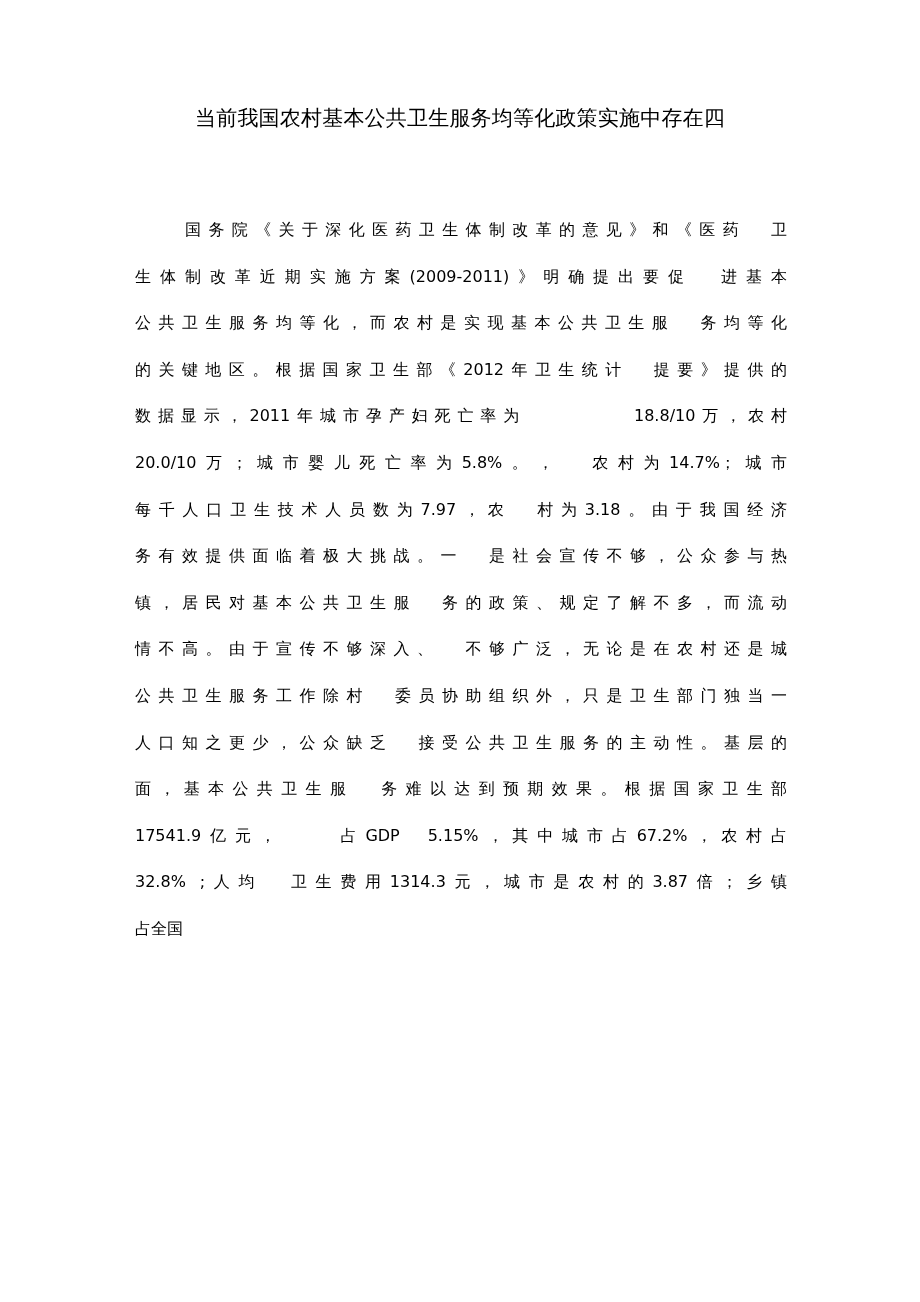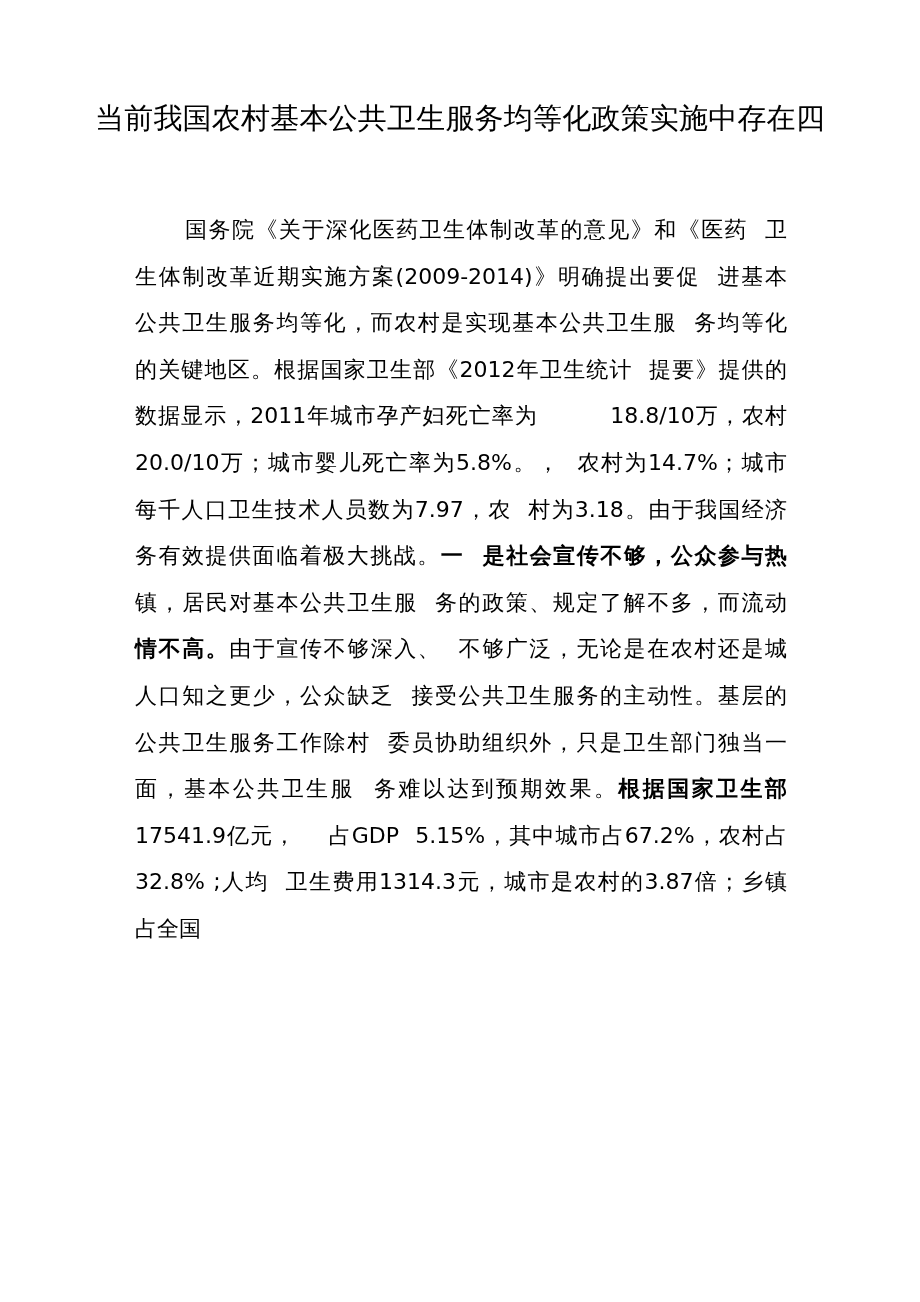--- a/index.html
+++ b/index.html
@@ -23,72 +23,72 @@
       height: 1302px;
     }
     .title {
       position: absolute;
       left: 0;
       top: 94px;
       width: 920px;
       text-align: center;
     }
     .title .tline {
-      font-size: 29px;
+      font-size: 21px;
       line-height: 48px;
       height: 48px;
       white-space: nowrap;
       letter-spacing: 0.2px;
     }
     .body-text {
       position: absolute;
       left: 135px;
       top: 207px;
       width: 652px;
     }
     .line {
-      font-size: 22px;
+      font-size: 16px;
       line-height: 46.6px;
       height: 46.6px;
       white-space: pre;
       text-align: justify;
       text-align-last: justify;
     }
     .line.last {
       text-align: left;
       text-align-last: left;
     }
     .line.indent {
       padding-left: 50px;
     }
     .b {
-      font-weight: bold;
+      font-weight: normal;
     }
   </style>
 </head>
 <body>
 
 <div class="page">
 
   <div class="title">
     <div class="tline">当前我国农村基本公共卫生服务均等化政策实施中存在四</div>
   </div>
 
   <div class="body-text">
     <div class="line indent"><span>国务院《关于深化医药卫生体制改革的意见》和《医药  卫</span></div>
-    <div class="line"><span>生体制改革近期实施方案(2009-2014)》明确提出要促  进基本</span></div>
+    <div class="line"><span>生体制改革近期实施方案(2009-2011)》明确提出要促  进基本</span></div>
     <div class="line"><span>公共卫生服务均等化，而农村是实现基本公共卫生服  务均等化</span></div>
     <div class="line"><span>的关键地区。根据国家卫生部《2012年卫生统计  提要》提供的</span></div>
     <div class="line"><span>数据显示，2011年城市孕产妇死亡率为         18.8/10万，农村</span></div>
     <div class="line"><span>20.0/10万；城市婴儿死亡率为5.8%。，  农村为14.7%；城市</span></div>
     <div class="line"><span>每千人口卫生技术人员数为7.97，农  村为3.18。由于我国经济</span></div>
     <div class="line"><span>务有效提供面临着极大挑战。</span><span class="b">一  是社会宣传不够，公众参与热</span></div>
     <div class="line"><span>镇，居民对基本公共卫生服  务的政策、规定了解不多，而流动</span></div>
     <div class="line"><span class="b">情不高。</span><span>由于宣传不够深入、  不够广泛，无论是在农村还是城</span></div>
+    <div class="line"><span>公共卫生服务工作除村  委员协助组织外，只是卫生部门独当一</span></div>
     <div class="line"><span>人口知之更少，公众缺乏  接受公共卫生服务的主动性。基层的</span></div>
-    <div class="line"><span>公共卫生服务工作除村  委员协助组织外，只是卫生部门独当一</span></div>
     <div class="line"><span>面，基本公共卫生服  务难以达到预期效果。</span><span class="b">根据国家卫生部</span></div>
     <div class="line"><span>17541.9亿元，    占GDP  5.15%，其中城市占67.2%，农村占</span></div>
     <div class="line"><span>32.8% ;人均  卫生费用1314.3元，城市是农村的3.87倍；乡镇</span></div>
     <div class="line last"><span>占全国</span></div>
   </div>
 
 </div>
 
 </body></html>

